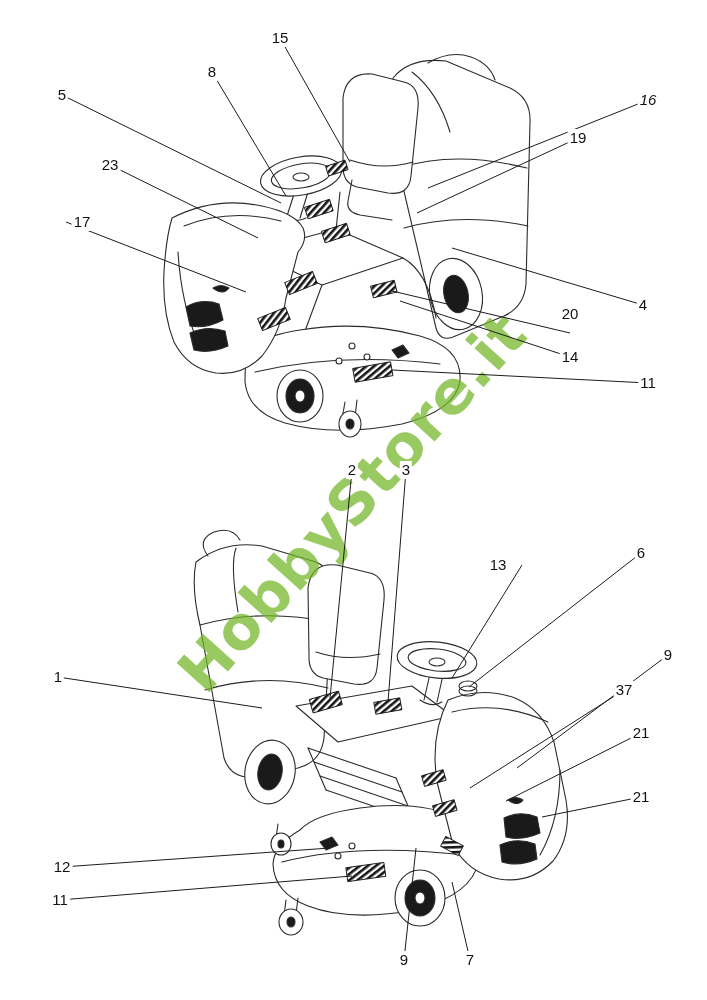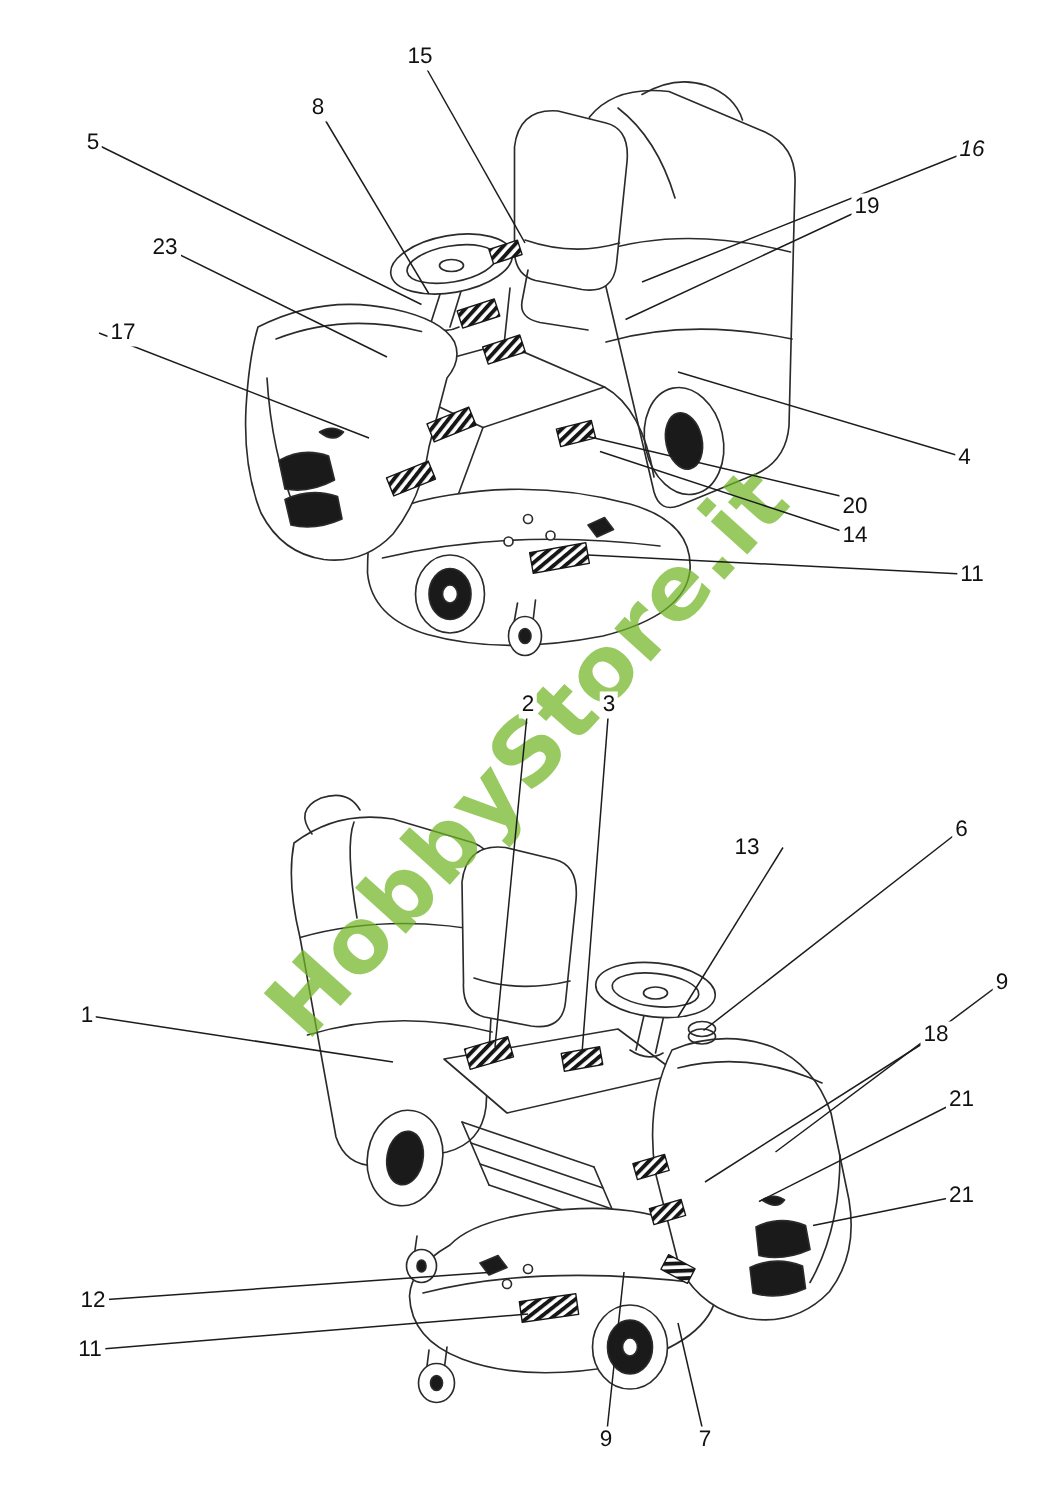--- a/index.html
+++ b/index.html
@@ -190,29 +190,29 @@
 
   <div id="callout-layer">
       <div class="callout" style="left: 280px; top: 38px;">15</div>
       <div class="callout" style="left: 212px; top: 72px;">8</div>
       <div class="callout" style="left: 62px; top: 95px;">5</div>
       <div class="callout" style="left: 648px; top: 100px; font-style: italic;">16</div>
       <div class="callout" style="left: 578px; top: 138px;">19</div>
       <div class="callout" style="left: 110px; top: 165px;">23</div>
       <div class="callout" style="left: 66px; top: 222px; margin-left: 16px;">17</div>
       <div class="callout" style="left: 643px; top: 305px;">4</div>
-      <div class="callout" style="left: 570px; top: 338px;">20</div>
+      <div class="callout" style="left: 570px; top: 314px;">20</div>
       <div class="callout" style="left: 570px; top: 357px;">14</div>
       <div class="callout" style="left: 648px; top: 383px;">11</div>
       <div class="callout" style="left: 352px; top: 470px;">2</div>
       <div class="callout" style="left: 406px; top: 470px;">3</div>
       <div class="callout" style="left: 498px; top: 565px;">13</div>
       <div class="callout" style="left: 641px; top: 553px;">6</div>
       <div class="callout" style="left: 668px; top: 655px;">9</div>
-      <div class="callout" style="left: 624px; top: 690px;">18</div>
+      <div class="callout" style="left: 624px; top: 690px;">37</div>
       <div class="callout" style="left: 641px; top: 733px;">21</div>
       <div class="callout" style="left: 641px; top: 797px;">21</div>
       <div class="callout" style="left: 58px; top: 677px;">1</div>
       <div class="callout" style="left: 62px; top: 867px; text-align: right;">12</div>
       <div class="callout" style="left: 60px; top: 900px;">11</div>
       <div class="callout" style="left: 404px; top: 960px;">9</div>
       <div class="callout" style="left: 470px; top: 960px;">7</div>
     </div>
 </div>
 

